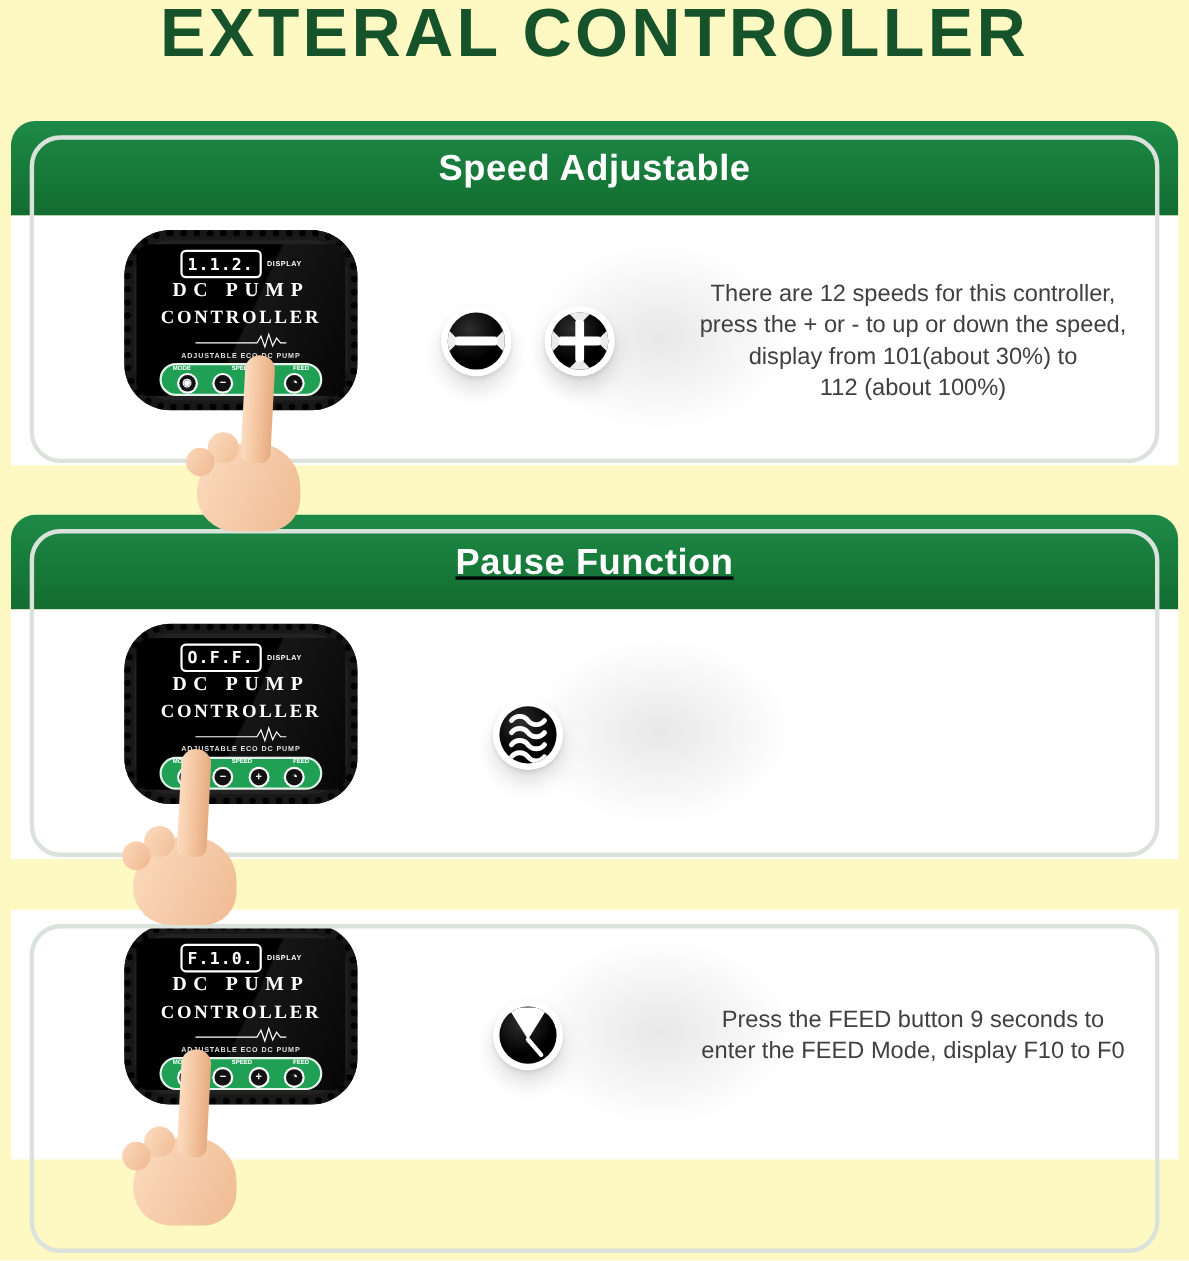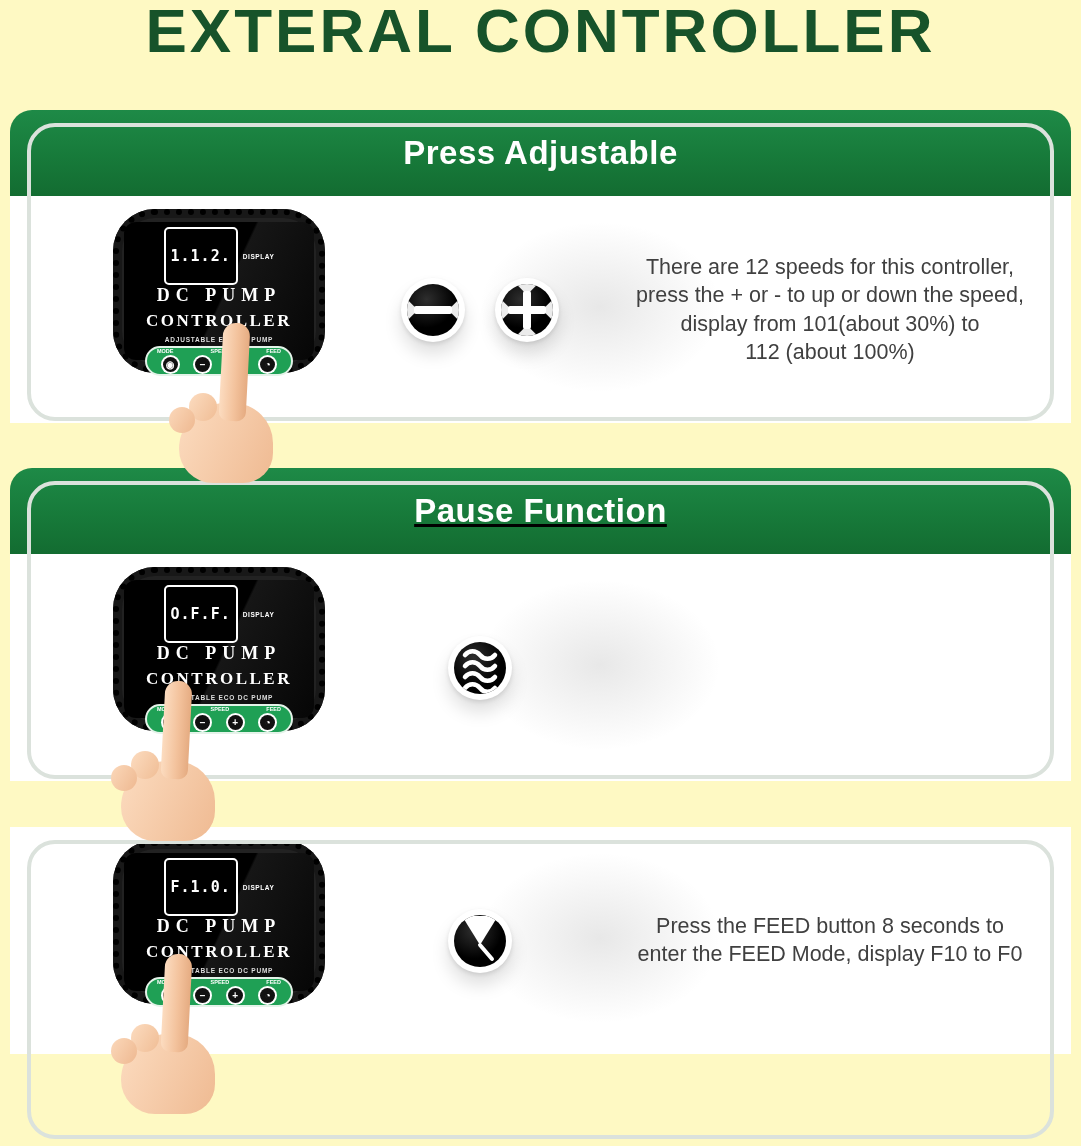--- a/index.html
+++ b/index.html
@@ -25,21 +25,21 @@
 
   
   .device-wrap{position:absolute;left:103px;top:13px;width:212px;height:164px;}
   .device{position:absolute;inset:0;background:#222;border-radius:42px;z-index:1;
           box-shadow:inset 0 0 0 9px #181818;}
   .device::before{content:"";position:absolute;inset:0;border-radius:42px;border:6px dotted #000;}
   .panel{position:absolute;left:11px;right:11px;top:13px;bottom:13px;border-radius:12px;
          background:linear-gradient(115deg,#000 52%,#161616 53%,#060606 100%);
          display:flex;flex-direction:column;align-items:center;z-index:2;}
   .disp-row{display:flex;align-items:center;gap:5px;margin-top:5px;}
-  .seven-seg{border:2px solid #fff;border-radius:5px;padding:18px 5px;background:#000;color:#fff;
+  .seven-seg{border:2px solid #fff;border-radius:5px;padding:2px 5px;background:#000;color:#fff;
              font-family:"DejaVu Sans Mono",monospace;font-weight:bold;font-size:15px;letter-spacing:1px;}
   .disp-label{color:#fff;font-size:6.5px;font-weight:bold;letter-spacing:.6px;}
   .brand1{color:#fff;font-family:"Liberation Serif",serif;font-weight:bold;font-size:18px;
           letter-spacing:6px;margin-top:0;white-space:nowrap;}
   .brand2{color:#fff;font-family:"Liberation Serif",serif;font-weight:bold;font-size:17px;
           letter-spacing:2.5px;margin-top:5px;white-space:nowrap;}
   .waveform{margin-top:3px;}
   .tinytext{color:#ddd;font-size:6.5px;font-weight:bold;letter-spacing:.8px;margin-top:2px;white-space:nowrap;}
   .pill{width:148px;height:33px;border-radius:17px;background:#1fa055;border:2px solid #e4f3e9;
         box-sizing:border-box;display:flex;flex-direction:column;justify-content:center;margin-top:3px;}
@@ -90,21 +90,21 @@
 </style>
 </head>
 <body>
 
 <div class="canvas">
 
   <div class="page-title">EXTERAL CONTROLLER</div>
 
   <div class="section sec-1">
     <div class="sec-header">
-      <div class="sec-title">Press Adjustable</div>
+      <div class="sec-title">Speed Adjustable</div>
     </div>
     <div class="sec-body">
       <div class="device-wrap">
         <div class="device">
           <div class="panel">
             <div class="disp-row">
               <span class="seven-seg">1.1.2.</span>
               <span class="disp-label">DISPLAY</span>
             </div>
             <div class="brand1">DC PUMP</div>
@@ -284,19 +284,19 @@
       <div class="icon-col">
         <div class="cbtn">
           <div class="core">
             <svg width="52" height="52" viewBox="0 0 52 52">
               <polygon points="26,30 8,1 44,1" fill="#fff"></polygon>
               <line x1="26" y1="30" x2="38" y2="44" stroke="#fff" stroke-width="4" stroke-linecap="round"></line>
             </svg>
           </div>
         </div>
       </div>
-      <div class="desc">Press the FEED button 8 seconds to
+      <div class="desc">Press the FEED button 9 seconds to
 enter the FEED Mode, display F10 to F0</div>
     </div>
     <div class="sec-outline"></div>
   </div>
 
 </div>
 
 </body></html>

